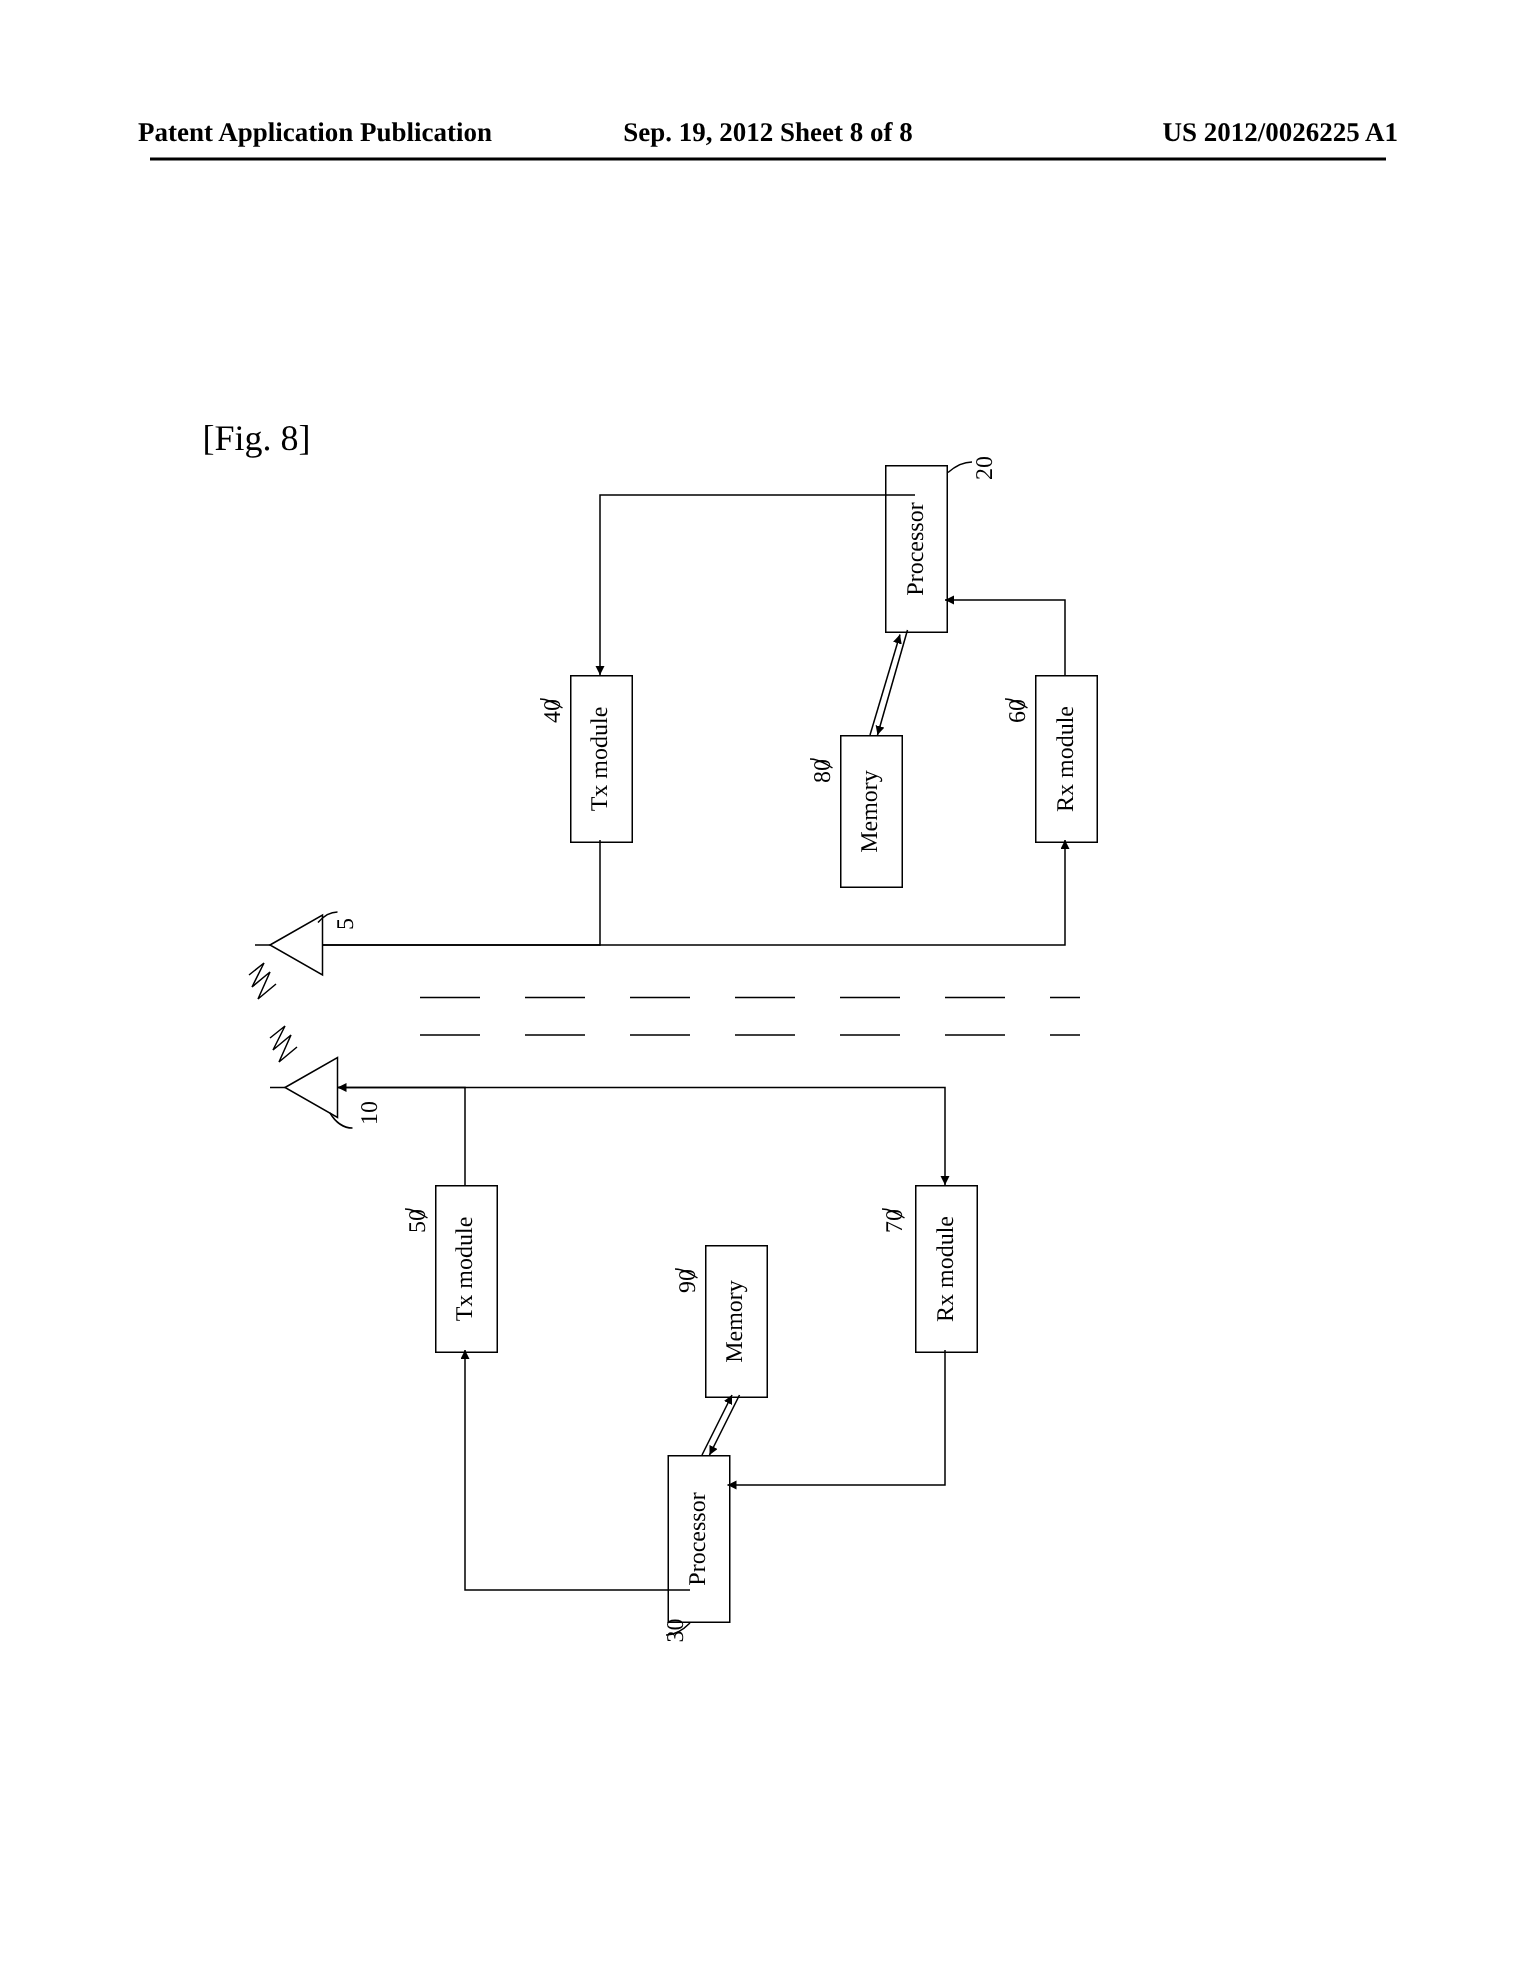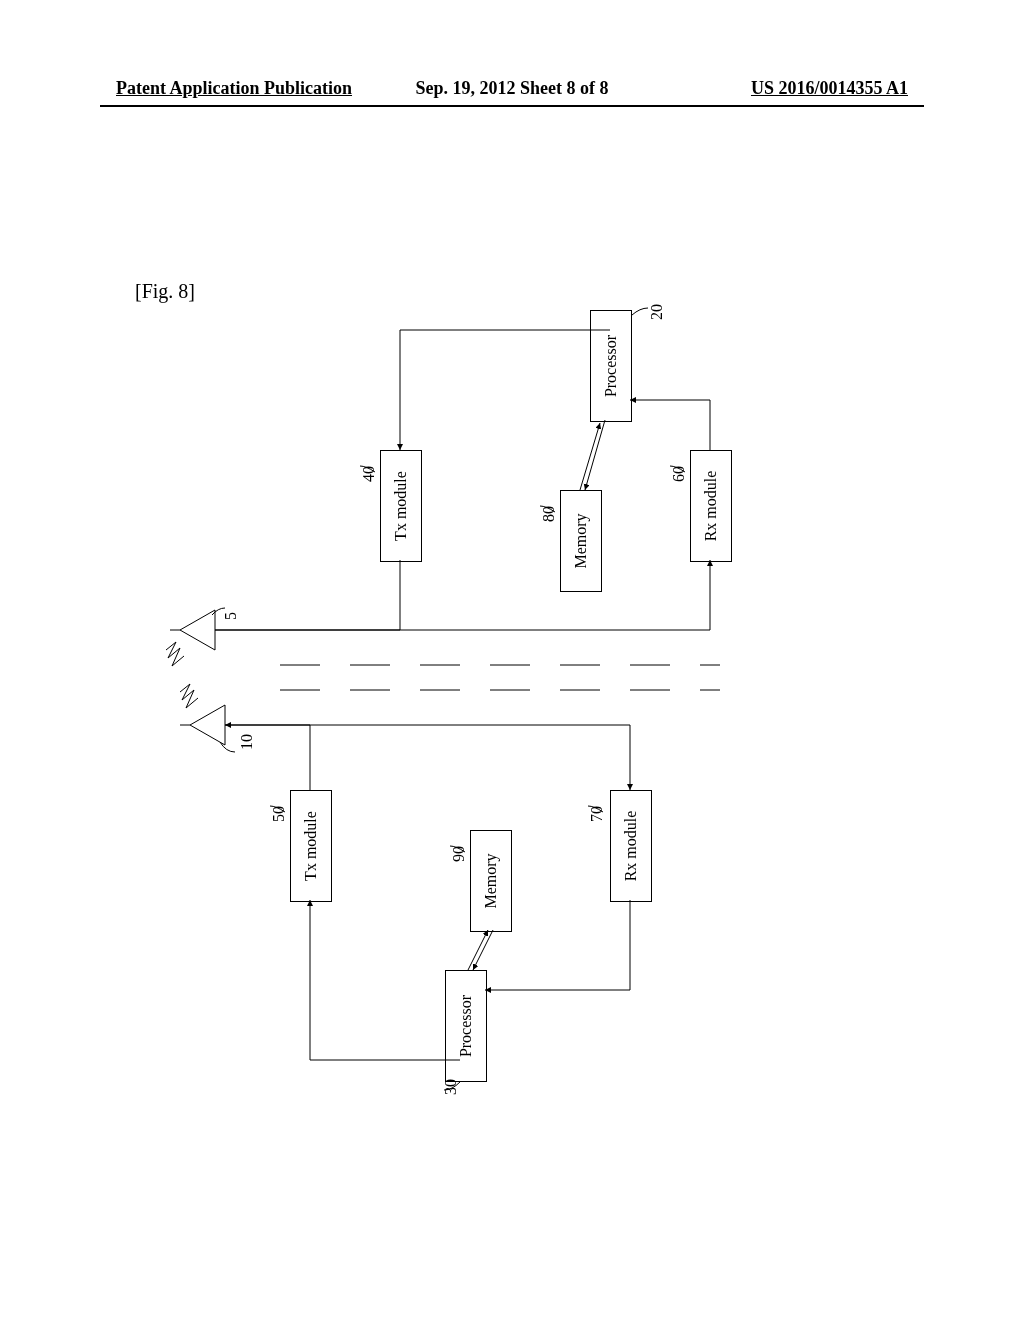--- a/index.html
+++ b/index.html
@@ -8,42 +8,41 @@
     font-family: "Times New Roman", serif;
     width: 1024px;
     height: 1320px;
     position: relative;
   }
   .header {
     position: absolute;
     top: 78px;
     left: 0;
     right: 0;
-    padding: 0 116px;
+    padding: 0 92px;
     display: flex;
     justify-content: space-between;
     font-size: 18px;
     font-weight: bold;
-    text-decoration: underline;
   }
   .header .left { }
   .header .center { position: absolute; left: 50%; transform: translateX(-50%); }
   .header .right { }
   .rule {
     position: absolute;
     top: 105px;
     left: 100px;
     right: 100px;
     border-top: 2px solid #000;
   }
   .fig-label {
     position: absolute;
     top: 280px;
     left: 135px;
-    font-size: 20px;
+    font-size: 24px;
   }
   .diagram-wrap {
     position: absolute;
     top: 310px;
     left: 160px;
     width: 560px;
     height: 760px;
   }
   .box {
     position: absolute;
@@ -74,21 +73,21 @@
     height: 760px;
     overflow: visible;
   }
 </style>
 </head>
 <body>
 
 <div class="header">
   <span class="left">Patent Application Publication</span>
   <span class="center">Sep. 19, 2012  Sheet 8 of 8</span>
-  <span class="right">US 2016/0014355 A1</span>
+  <span class="right">US 2012/0026225 A1</span>
 </div>
 <div class="rule"></div>
 
 <div class="fig-label">[Fig. 8]</div>
 
 <div class="diagram-wrap">
 
   <div class="box" style="left:430px; top:0px; width:40px; height:110px;">
     <span>Processor</span>
   </div>

